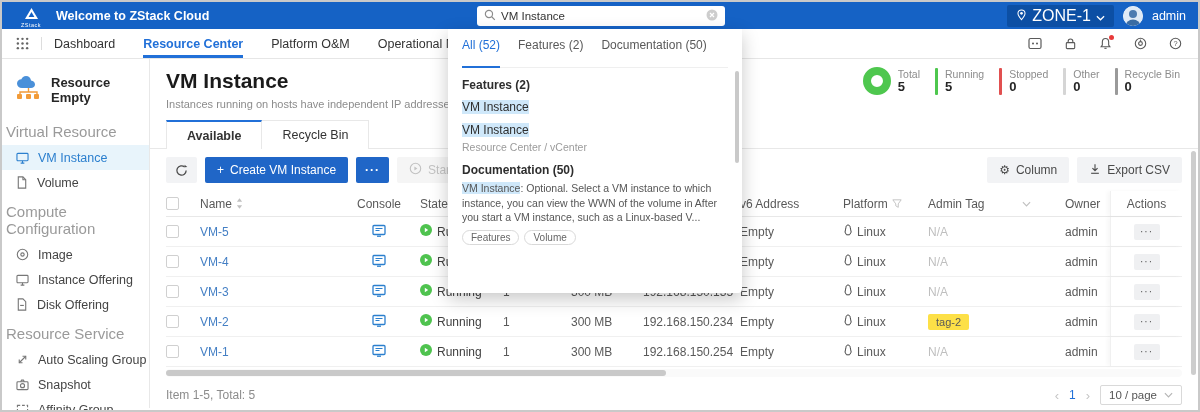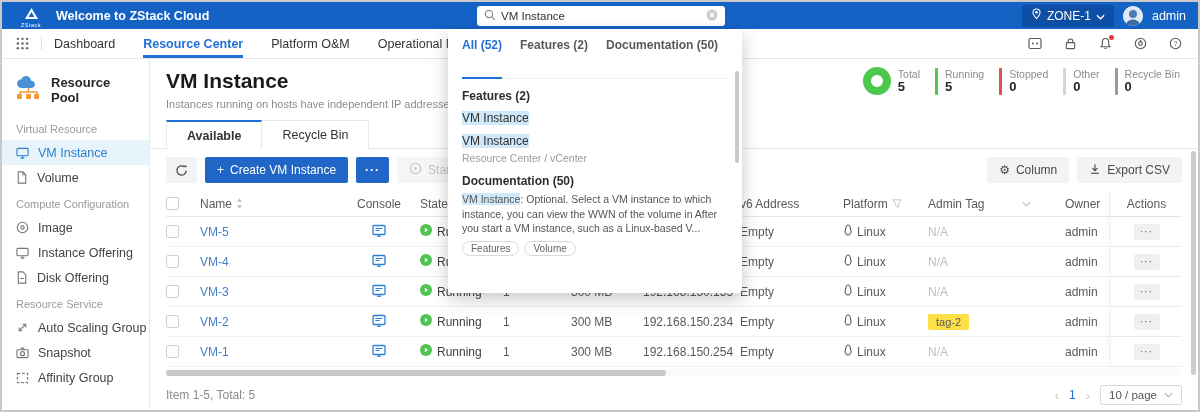--- a/index.html
+++ b/index.html
@@ -12,21 +12,21 @@
             align-items:center; color:#fff; }
   .logo { display:flex; flex-direction:column; align-items:center; margin-left:12px; width:34px; }
   .logo-text { font-size:5.5px; letter-spacing:.5px; line-height:4px; }
   .welcome { font-size:12.5px; font-weight:bold; margin-left:8px; white-space:nowrap; }
   .searchbox { position:absolute; left:475px; top:4px; width:248px; height:20px; background:#fff;
                border-radius:3px; display:flex; align-items:center; padding:0 7px; gap:5px; }
   .searchbox input { border:none; outline:none; flex:1; font-size:11.5px; color:#333;
                      font-family:"Liberation Sans",sans-serif; background:transparent; }
   .top-right { margin-left:auto; display:flex; align-items:center; gap:9px; margin-right:12px; }
   .zone-pill { display:flex; align-items:center; gap:5px; background:#0c4fa4; border-radius:2px;
-               height:22px; padding:0 9px; font-size:12px; cursor:pointer; }
+               height:22px; padding:0 9px; font-size:16px; cursor:pointer; }
   .avatar { width:20px; height:20px; border-radius:50%; background:#eaf2fb; overflow:hidden;
             display:flex; align-items:flex-end; justify-content:center; }
   .user-name { font-size:12.5px; }
 
   
   .navbar { height:30px; border-bottom:1px solid #e6e6e6; display:flex; align-items:stretch;
             background:#fff; position:relative; }
   .grid-icon { align-self:center; margin-left:14px; cursor:pointer; display:flex; }
   .nav-divider { width:1px; background:#ddd; margin:8px 12px; }
   .nav-item { font-size:12.5px; color:#333; display:flex; align-items:center; margin-right:28px;
@@ -36,21 +36,21 @@
                color:#5a5a5a; }
   .nav-right .nicon { display:flex; position:relative; cursor:pointer; }
   .nicon.bell::after { content:""; position:absolute; top:-2px; right:-2px; width:5px; height:5px;
                        border-radius:50%; background:#e83a3a; }
 
   
   .bodywrap { display:flex; height:349px; }
   aside { width:148px; border-right:1px solid #e8e8e8; padding-top:8px; flex-shrink:0; background:#fff; }
   .rp-head { display:flex; align-items:center; gap:9px; padding:8px 12px 10px; }
   .rp-title { font-size:13px; font-weight:bold; color:#262626; }
-  .side-label { font-size:11px; color:#9a9a9a; padding:8px 14px 5px; }
+  .side-label { font-size:15px; color:#9a9a9a; padding:8px 4px 5px; }
   .side-item { height:25px; display:flex; align-items:center; gap:9px; padding-left:14px;
                font-size:12.5px; color:#444; cursor:pointer; }
   .side-item .sicon { color:#777; display:flex; }
   .side-item.active { background:#e8f4fb; color:#2b7fce; }
   .side-item.active .sicon { color:#2b7fce; }
 
   main { flex:1; position:relative; background:#fff; overflow:hidden; }
   .page-head { padding:10px 16px 0; position:relative; }
   .page-title { font-size:21px; font-weight:bold; color:#1a1a1a; }
   .page-sub { font-size:11px; color:#8c8c8c; margin-top:5px; white-space:nowrap; }
@@ -114,22 +114,22 @@
   .pg-arrow { color:#c5c5c5; font-size:13px; cursor:pointer; }
   .pg-num { color:#2170d8; cursor:pointer; }
   .pg-size { border:1px solid #d9d9d9; border-radius:2px; padding:3px 8px; font-size:11.5px;
              color:#555; display:flex; gap:7px; align-items:center; cursor:pointer; }
 
   
   .spanel { position:absolute; left:446px; top:27px; width:294px; height:264px; background:#fff;
             border-radius:0 0 4px 4px; box-shadow:0 6px 18px rgba(0,0,0,.22); z-index:50;
             padding:0 14px; overflow:hidden; }
   .spanel-tabs { display:flex; gap:18px; padding-top:9px; border-bottom:1px solid #efefef; }
-  .sp-tab { font-size:12px; color:#595959; padding-bottom:25px; cursor:pointer;
-            border-bottom:2px solid transparent; margin-bottom:-1px;font-weight:bold; }
+  .sp-tab { font-size:12px; color:#595959; padding-bottom:14px; cursor:pointer;
+            border-bottom:2px solid transparent; margin-bottom:-1px; }
   .sp-tab.active { color:#2170d8; border-bottom-color:#2170d8; }
   .sp-scroll { position:absolute; right:3px; top:42px; width:4px; height:92px; border-radius:2px;
                background:#c9c9c9; }
   .sp-sec { font-size:12px; font-weight:bold; color:#2e2e2e; margin-top:10px; }
   .sp-item-title { display:inline-block; font-size:12px; color:#2f2f2f; background:#cfe8fa;
                    margin-top:8px; cursor:pointer; }
   .sp-path { font-size:10.5px; color:#9b9b9b; margin-top:3px; }
   .sp-doc-title { font-size:12px; font-weight:bold; color:#262626; margin-top:9px; cursor:pointer; }
   .sp-body { font-size:10.5px; color:#555; line-height:1.4; margin-top:4px; }
   .hl { background:#cfe8fa; }
@@ -261,21 +261,21 @@
       <div class="rp-head">
         <span>
           <svg width="28" height="25" viewBox="0 0 28 25">
               <path d="M8 12c-3 0-5-2-5-4.5C3 5 5 3.2 7.4 3.2 8 1.4 9.8 0 12 0c2.7 0 4.8 2 5 4.5 2.3.2 4 2 4 4 0 2-1.8 3.5-4 3.5Z" fill="#4a90d9"></path>
               <rect x="3" y="18" width="5" height="5" rx="1" fill="#f29b38"></rect>
               <rect x="12" y="18" width="5" height="5" rx="1" fill="#f29b38"></rect>
               <rect x="20" y="18" width="5" height="5" rx="1" fill="#f29b38"></rect>
               <path d="M14.5 12v4M6 18v-2h17v2M14.5 14h0" stroke="#f29b38" stroke-width="1.4" fill="none"></path>
             </svg>
         </span>
-        <span class="rp-title">Resource Pool</span>
+        <span class="rp-title">Resource Empty</span>
       </div>
 
       <div class="side-label">Virtual Resource</div>
       <div class="side-item active">
         <span class="sicon">
             <svg width="13" height="12" viewBox="0 0 14 13">
               <rect x="1" y="1.5" width="12" height="8" rx="1" fill="none" stroke="currentColor" stroke-width="1.2"></rect>
               <path d="M5 12h4M7 9.5V12" stroke="currentColor" stroke-width="1.2"></path>
             </svg>
           </span>

